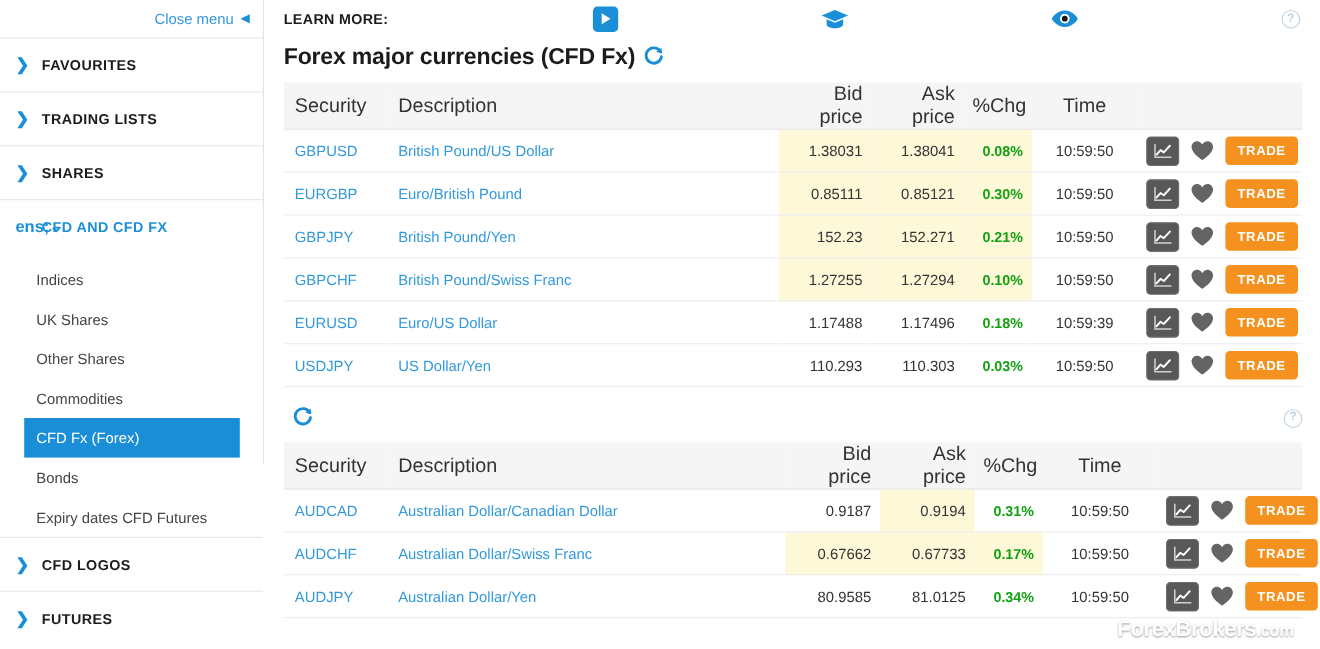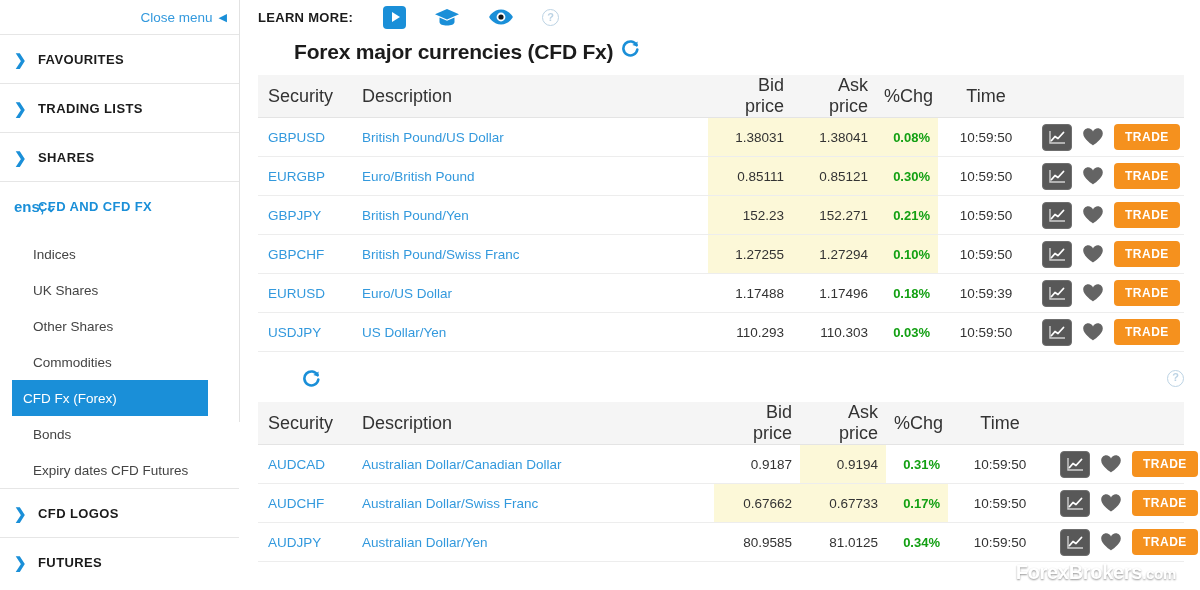--- a/index.html
+++ b/index.html
@@ -46,30 +46,30 @@
     color: #1b1b1b;
   }
   .sb-group.open .sb-group-label { color: #1a8fd8; }
   .sb-sub {
     height: 36px; display: flex; align-items: center;
     padding-left: 33px; font-size: 13.5px; color: #444;
     cursor: pointer;
   }
   .sb-sub.active {
     background: #1a8fd8; color: #ffffff;
-    margin-left: 12px; padding-left: 11px; width: 196px;
+    margin-left: 22px; padding-left: 11px; width: 196px;
   }
   .sb-sub-first { margin-top: 6px; }
 
   
   .main { flex: 1; position: relative; padding: 0 16px 0 18px; }
 
   .learn-row {
     height: 34px; display: flex; align-items: center;
-    justify-content: flex-start; gap: 28px; padding-right: 2px;
+    justify-content: space-between; gap: 28px; padding-right: 2px;
   }
   .learn-label {
     font-size: 13px; font-weight: bold; color: #1b1b1b;
     letter-spacing: 0.3px; margin-right: 2px;
   }
   .ic-play {
     width: 23px; height: 23px; border-radius: 4px; background: #1a8fd8;
     display: flex; align-items: center; justify-content: center; cursor: pointer;
   }
   .ic-play::after {
@@ -80,23 +80,22 @@
   .ic-cap { cursor: pointer; line-height: 0; }
   .ic-eye { cursor: pointer; line-height: 0; }
   .ic-help {
     width: 17px; height: 17px; border-radius: 50%;
     border: 1.5px solid #bcd3e4; color: #bcd3e4;
     font-size: 11px; display: flex; align-items: center;
     justify-content: center; cursor: pointer; font-weight: bold;
   }
 
   .section-head {
-    display: flex; align-items: flex-start; position: relative;
+    display: flex; align-items: center; position: relative;
     padding-top: 6px;
-    margin-left: 36px;
   }
   .section-title {
     font-size: 21px; font-weight: bold; color: #1b1b1b;
     letter-spacing: -0.2px;
   }
   .refresh-ic {
     margin-left: 8px; cursor: pointer; line-height: 0; padding-bottom: 2px;
   }
   .currency-box {
     margin-left: auto; display: flex; align-items: center; gap: 10px;

